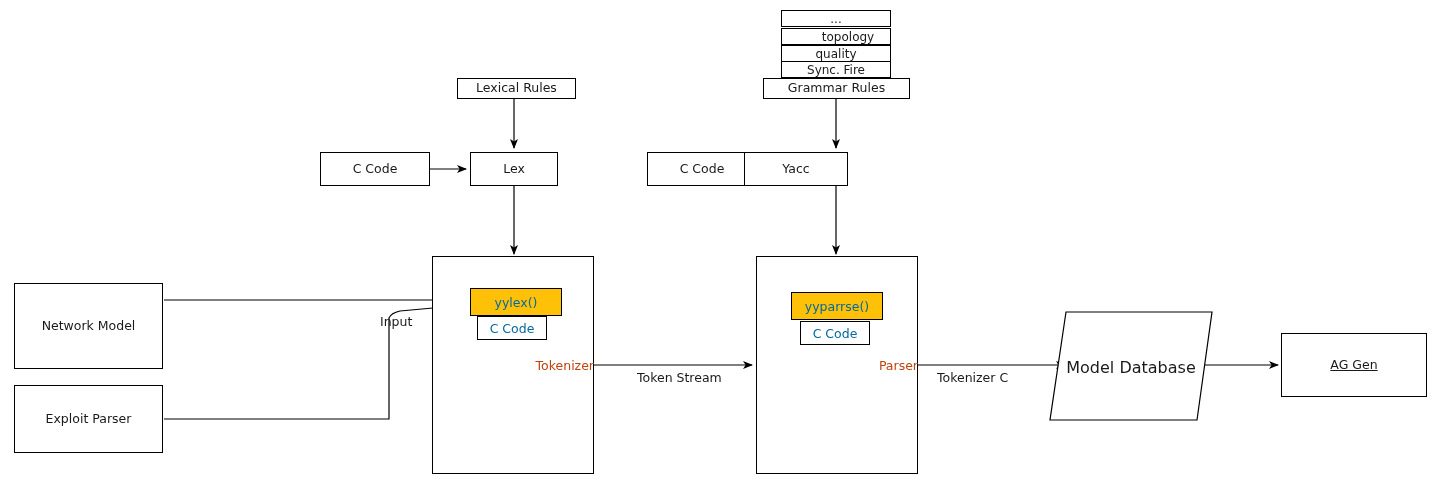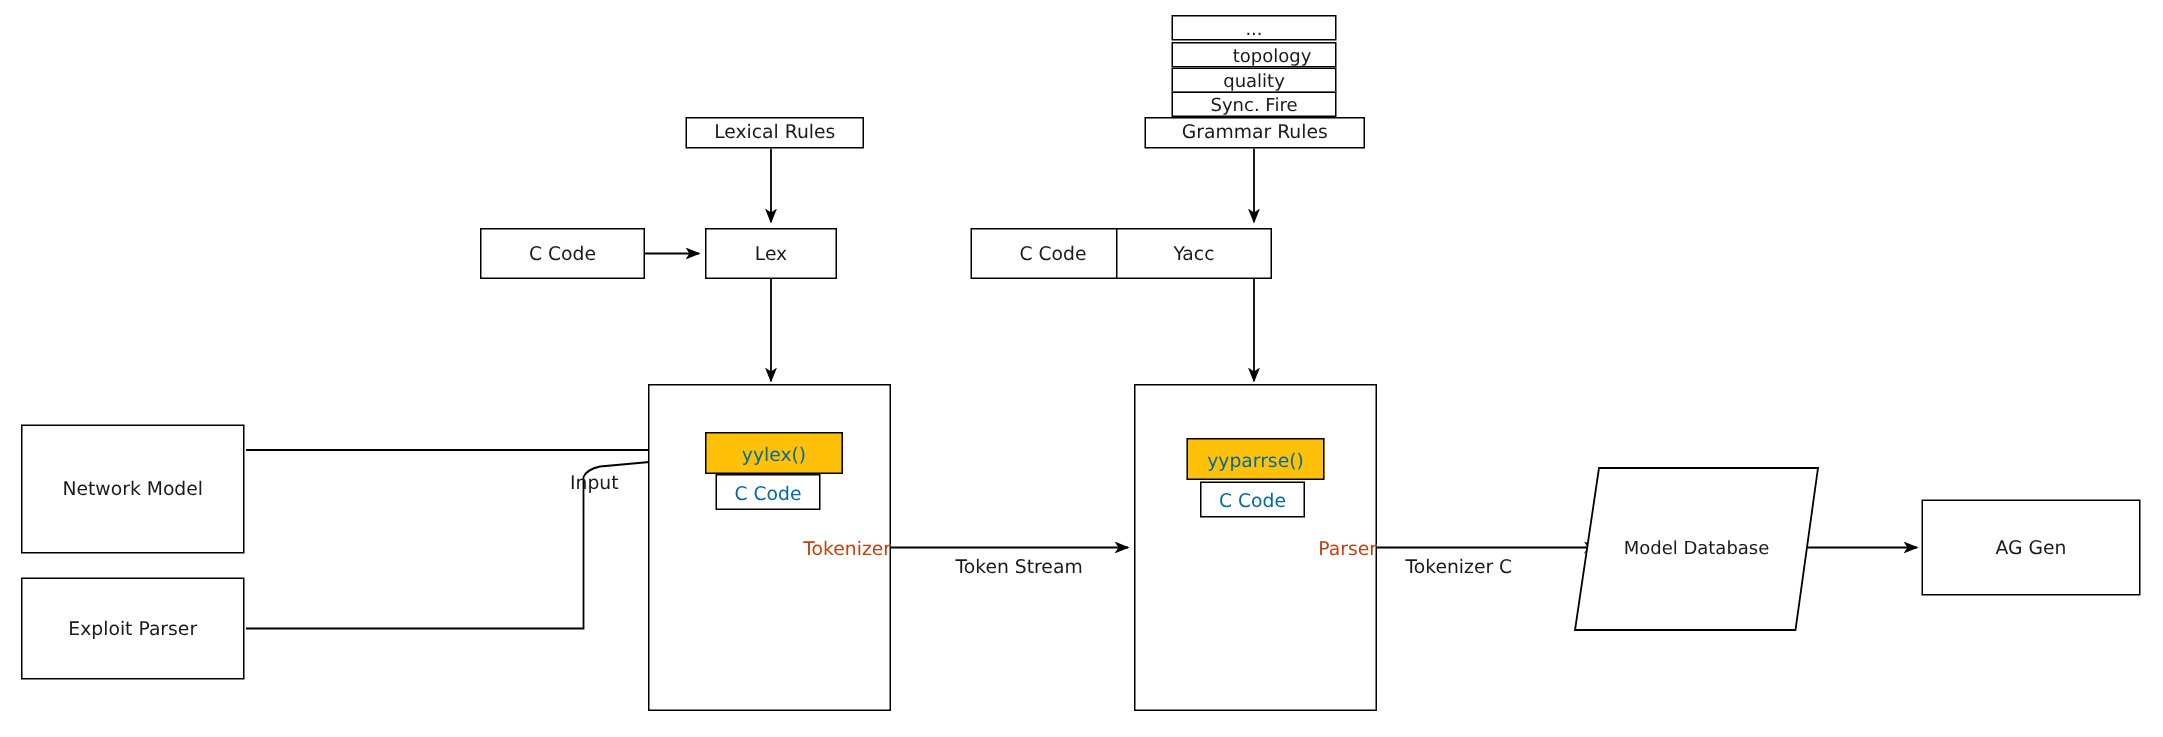--- a/index.html
+++ b/index.html
@@ -77,21 +77,21 @@
   }
   .edge-label {
     position: absolute;
     font-size: 12.5px;
     color: #1a1a1a;
     white-space: nowrap;
     background: transparent;
   }
   .para-label {
     position: absolute;
-    font-size: 12px;
+    font-size: 16px;
     color: #1a1a1a;
     white-space: nowrap;
     text-align: center;
   }
 </style>
 </head>
 <body>
 
 <div id="diagram-root">
 
@@ -191,21 +191,21 @@
     <span>C Code</span>
   </div>
   <div class="container-label" style="left:756px; top:358px; width:162px;">
     <span>Parser</span>
   </div>
 
   <div class="para-label" style="left:1050px; top:358px; width:162px;">
     <span>Model Database</span>
   </div>
 
-  <div class="node-box" style="left:1281px; top:333px; width:146px; height:64px;">
+  <div class="node-box" style="left:1281px; top:333px; width:146px; height:64px;text-decoration:underline;">
     <span>AG Gen</span>
   </div>
 
   <div class="edge-label" style="left:334px; top:314px;margin-left:46px;">
     <span>Input</span>
   </div>
 
   <div class="edge-label" style="left:637px; top:370px;">
     <span>Token Stream</span>
   </div>

